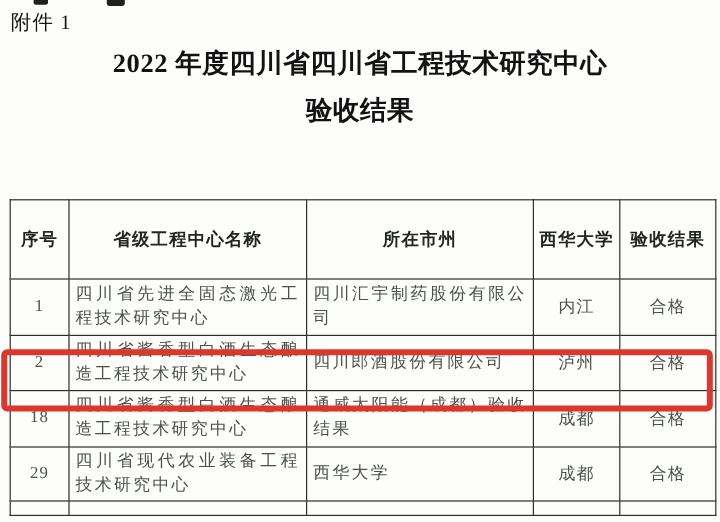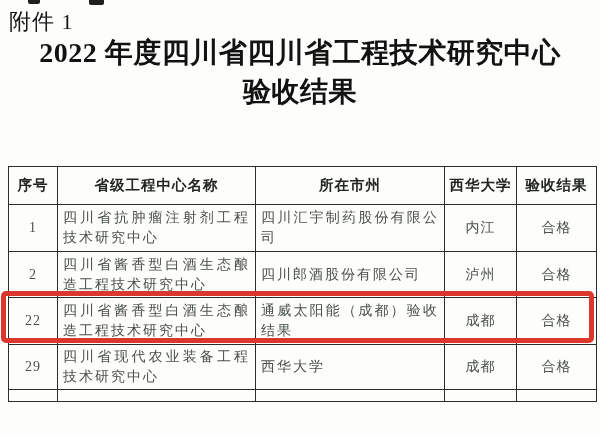--- a/index.html
+++ b/index.html
@@ -12,45 +12,45 @@
     color: #1c1c1c;
   }
 
   
   .artifact { position: absolute; top: 0; background: #1f1f1f; border-radius: 0 0 2px 2px; }
   .artifact.a1 { left: 28px; width: 12px; height: 4px; }
   .artifact.a2 { left: 89px; width: 15px; height: 5px; }
 
   .attachment-label {
     position: absolute; left: 9px; top: 7px;
-    font-size: 22px; letter-spacing: 1px; color: #161616;
+    font-size: 17px; letter-spacing: 1px; color: #161616;
   }
 
   .doc-title {
     position: absolute; top: 33px; left: 0; width: 600px;
     text-align: center; font-weight: 700; color: #121212;
-    font-size: 28px; line-height: 39px; letter-spacing: 0.5px;
+    font-size: 22px; line-height: 39px; letter-spacing: 0.5px;
     white-space: nowrap;
   }
   .doc-title .line { display: block; }
 
   table.results {
     position: absolute; left: 8px; top: 166px;
     width: 588px; border-collapse: collapse; table-layout: fixed;
     color: #49524a; font-size: 14px;
   }
   .results th, .results td {
     border: 1.6px solid #2d2d2d;
     padding: 2px 5px;
     vertical-align: middle;
     overflow: hidden;
   }
   .results th {
     font-size: 14.5px; font-weight: 700; color: #222620;
-    text-align: center; height: 33px; letter-spacing: 1px; padding: 2px 1px;
+    text-align: center; height: 33px; letter-spacing: 1px; padding: 16px 1px;
   }
   .no-cell, .city-cell, .result-cell { text-align: center; letter-spacing: 1px; }
   .name-cell, .unit-cell {
     text-align: justify; text-justify: inter-character;
     letter-spacing: 2px; line-height: 20px;
   }
   tr.r0 td { height: 42px; }
   tr.r1 td { height: 41px; }
   tr.r2 td { height: 42px; }
   tr.r3 td { height: 38px; }
@@ -93,34 +93,34 @@
       <th>序号</th>
       <th>省级工程中心名称</th>
       <th>所在市州</th>
       <th>西华大学</th>
       <th>验收结果</th>
     </tr>
   </thead>
   <tbody>
     <tr class="r0">
       <td class="no-cell">1</td>
-      <td class="name-cell">四川省抗肿瘤注射剂工程技术研究中心</td>
+      <td class="name-cell">四川省先进全固态激光工程技术研究中心</td>
       <td class="unit-cell">四川汇宇制药股份有限公司</td>
       <td class="city-cell">内江</td>
       <td class="result-cell">合格</td>
     </tr>
     <tr class="r1">
       <td class="no-cell">2</td>
       <td class="name-cell">四川省酱香型白酒生态酿造工程技术研究中心</td>
       <td class="unit-cell">四川郎酒股份有限公司</td>
       <td class="city-cell">泸州</td>
       <td class="result-cell">合格</td>
     </tr>
     <tr class="r2">
-      <td class="no-cell">22</td>
+      <td class="no-cell">18</td>
       <td class="name-cell">四川省酱香型白酒生态酿造工程技术研究中心</td>
       <td class="unit-cell">通威太阳能（成都）验收结果</td>
       <td class="city-cell">成都</td>
       <td class="result-cell">合格</td>
     </tr>
     <tr class="r4">
       <td class="no-cell">29</td>
       <td class="name-cell">四川省现代农业装备工程技术研究中心</td>
       <td class="unit-cell">西华大学</td>
       <td class="city-cell">成都</td>

